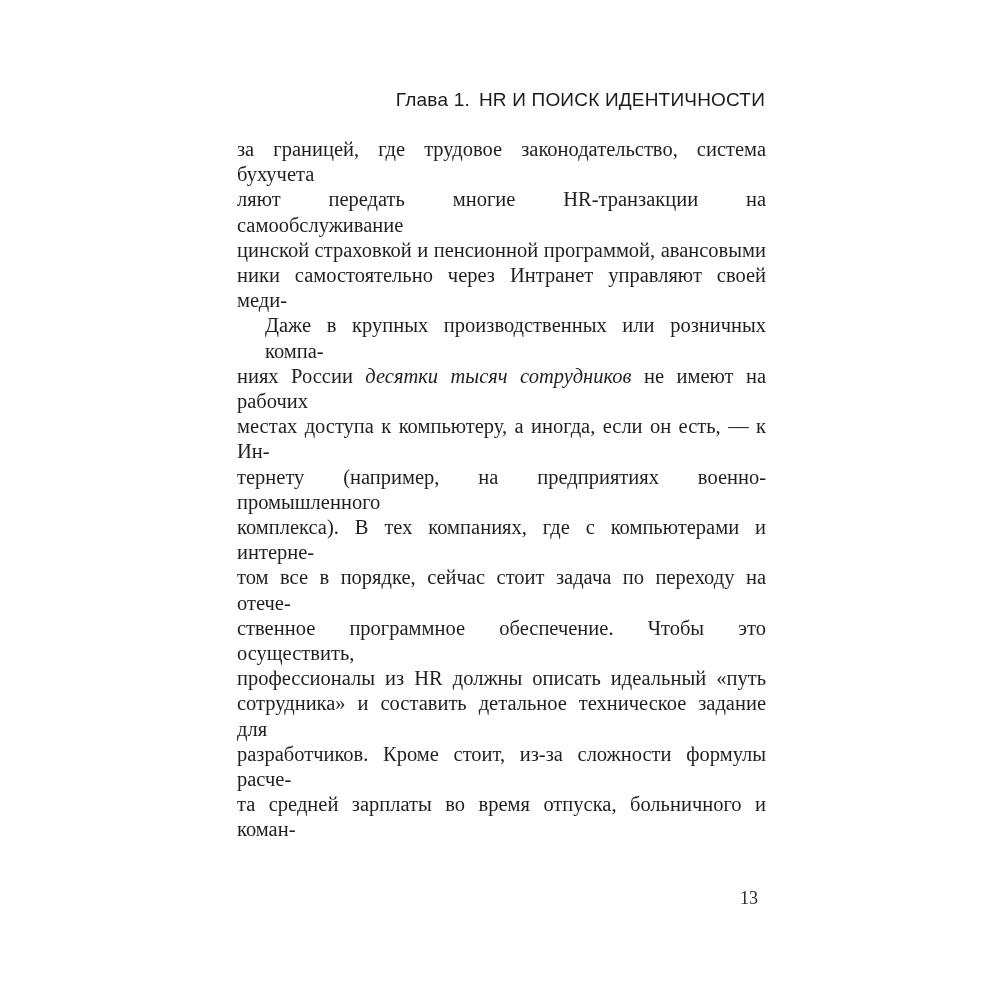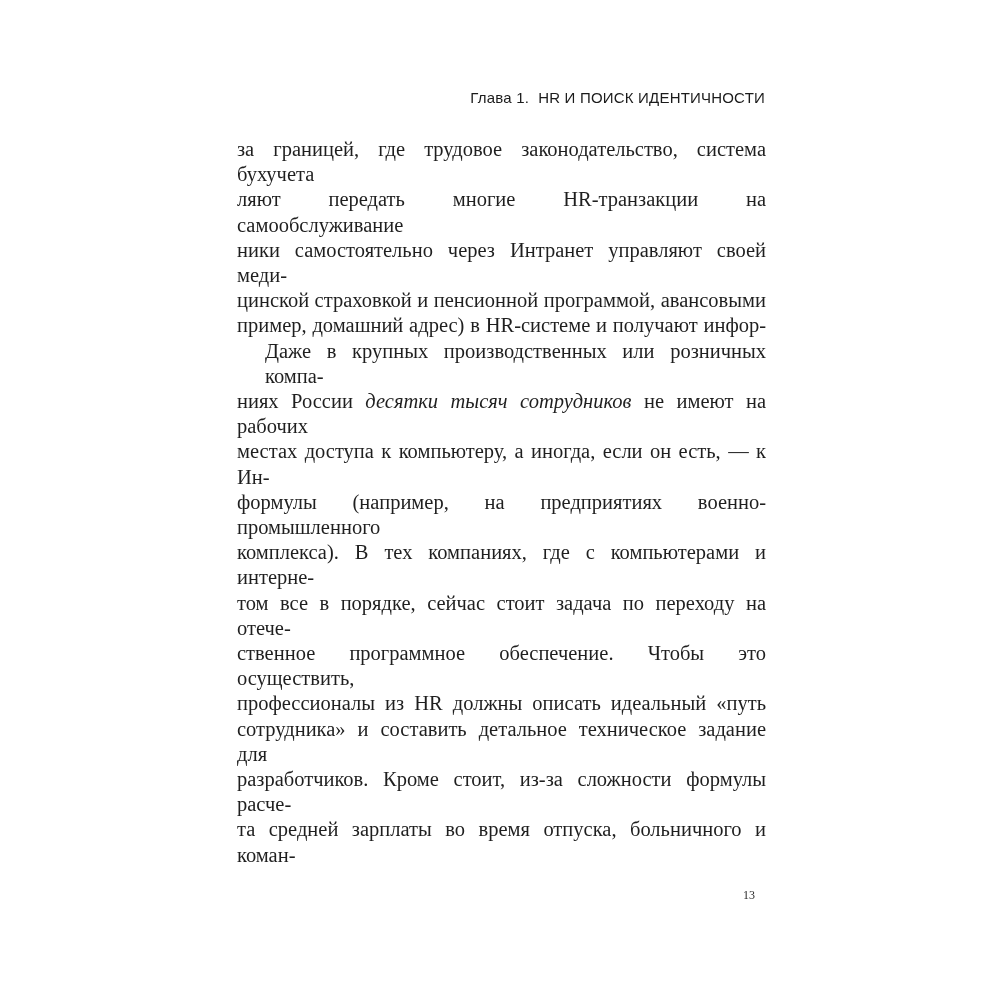--- a/index.html
+++ b/index.html
@@ -15,21 +15,21 @@
     position: relative;
     width: 1000px;
     height: 1000px;
     background: #ffffff;
   }
   .running-header {
     position: absolute;
     top: 90px;
     right: 235px;
     font-family: "Liberation Sans", "DejaVu Sans", sans-serif;
-    font-size: 15px;
+    font-size: 19px;
     line-height: 1;
     color: #1b1b1b;
     white-space: nowrap;
     letter-spacing: 0.2px;
   }
   .running-header .chapter { }
   .running-header .title { margin-left: 9px; }
   .body-text {
     position: absolute;
     left: 237px;
@@ -46,44 +46,43 @@
   }
   .line.last { text-align-last: left; }
   .line.indent { padding-left: 28px; }
   .line i { }
   .page-number {
     position: absolute;
     left: 734px;
     top: 889px;
     width: 30px;
     text-align: center;
-    font-size: 12px;
+    font-size: 18px;
     line-height: 1;
     color: #2a2a2a;
   }
 </style>
 </head>
 <body>
 
 <div class="page">
 
   <header class="running-header">
     <span class="chapter">Глава 1.</span><span class="title">HR И ПОИСК ИДЕНТИЧНОСТИ</span>
   </header>
 
   <main class="body-text" id="body-text">
       <div class="line">за границей, где трудовое законодательство, система бухучета</div>
       <div class="line">ляют передать многие HR-транзакции на самообслуживание</div>
+      <div class="line">цинской страховкой и пенсионной программой, авансовыми</div>
       <div class="line">ники самостоятельно через Интранет управляют своей меди-</div>
-      <div class="line">цинской страховкой и пенсионной программой, авансовыми</div>
-      <div class="line">пример, домашний адрес) в HR-системе и получают инфор-</div>
       <div class="line indent">Даже в крупных производственных или розничных компа-</div>
       <div class="line">ниях России <i>десятки тысяч сотрудников</i> не имеют на рабочих</div>
       <div class="line">местах доступа к компьютеру, а иногда, если он есть, — к Ин-</div>
-      <div class="line">формулы (например, на предприятиях военно-промышленного</div>
+      <div class="line">тернету (например, на предприятиях военно-промышленного</div>
       <div class="line">комплекса). В тех компаниях, где с компьютерами и интерне-</div>
       <div class="line">том все в порядке, сейчас стоит задача по переходу на отече-</div>
       <div class="line">ственное программное обеспечение. Чтобы это осуществить,</div>
       <div class="line">профессионалы из HR должны описать идеальный «путь</div>
       <div class="line">сотрудника» и составить детальное техническое задание для</div>
       <div class="line">разработчиков. Кроме стоит, из-за сложности формулы расче-</div>
       <div class="line">та средней зарплаты во время отпуска, больничного и коман-</div>
     </main>
 
   <footer class="page-number">13</footer>

